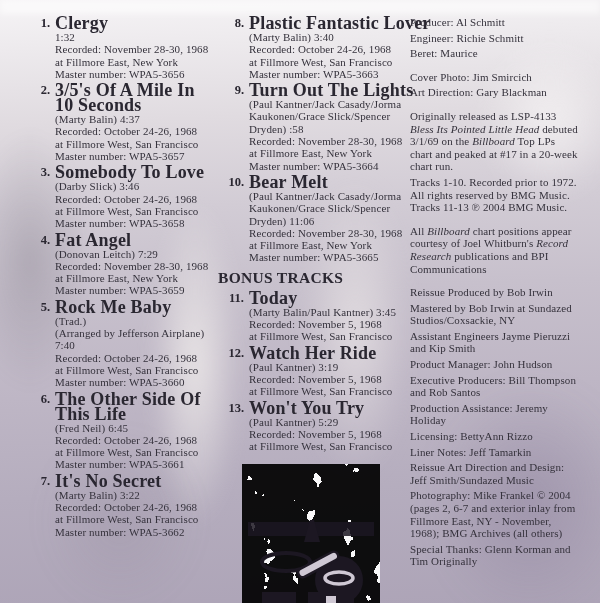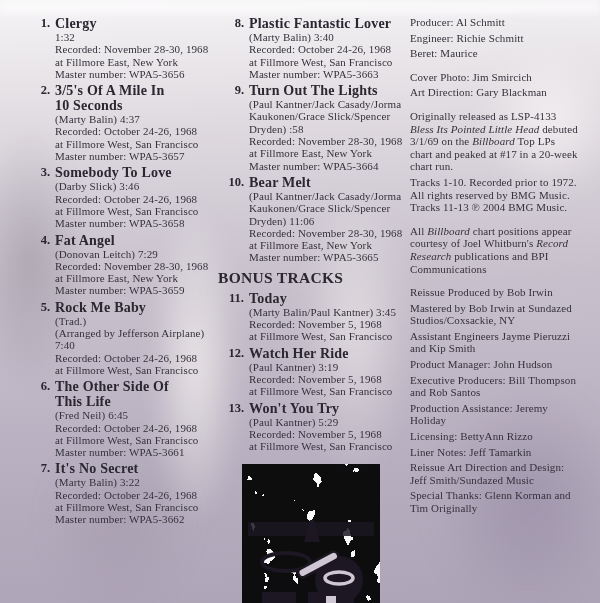--- a/index.html
+++ b/index.html
@@ -24,21 +24,21 @@
 
   .col { position:absolute; top:16px; }
   .col-left   { left:24px;  width:196px; }
   .col-middle { left:218px; width:198px; }
   .col-right  { left:410px; width:168px; }
 
   .track { display:flex; margin-bottom:3px; }
   .tnum  { flex:none; width:26px; margin-right:5px; text-align:right;
            font-weight:bold; font-size:12.5px; line-height:15px; color:var(--heading-ink,#2a2731); }
   .tbody { flex:1; min-width:0; }
-  .ttitle-line { font-weight:bold; font-size:14px; line-height:15px;
+  .ttitle-line { font-weight:bold; font-size:18px; line-height:15px;
            color:var(--heading-ink,#2a2731); letter-spacing:.2px; white-space:nowrap; }
   .tline { font-size:11px; line-height:12.3px; letter-spacing:.1px; }
 
   .bonus-heading { font-weight:bold; font-size:15.5px; line-height:18px;
            margin:5px 0 4px 0; color:var(--heading-ink,#2a2731); letter-spacing:.3px; }
 
   .cgroup { margin-bottom:11px; }
   .cpara  { font-size:11px; line-height:12.6px; margin-bottom:3px; letter-spacing:.1px; }
   .it     { font-style:italic; }
 
@@ -100,20 +100,21 @@
       </div>
       <div class="track">
         <div class="tnum">5.</div>
         <div class="tbody">
           <div class="ttitle-line">Rock Me Baby</div>
           <div class="tline">(Trad.)</div>
           <div class="tline">(Arranged by Jefferson Airplane)</div>
           <div class="tline">7:40</div>
           <div class="tline">Recorded: October 24-26, 1968</div>
           <div class="tline">at Fillmore West, San Francisco</div>
+          <div class="tline">Master number: WPA5-3660</div>
         </div>
       </div>
       <div class="track">
         <div class="tnum">6.</div>
         <div class="tbody">
           <div class="ttitle-line">The Other Side Of</div>
           <div class="ttitle-line">This Life</div>
           <div class="tline">(Fred Neil) 6:45</div>
           <div class="tline">Recorded: October 24-26, 1968</div>
           <div class="tline">at Fillmore West, San Francisco</div>
@@ -248,16 +249,17 @@
       <div class="cgroup">
         <div class="cpara"><span>Reissue Produced by Bob Irwin</span></div>
         <div class="cpara"><span>Mastered by Bob Irwin at Sundazed Studios/Coxsackie, NY</span></div>
         <div class="cpara"><span>Assistant Engineers Jayme Pieruzzi and Kip Smith</span></div>
         <div class="cpara"><span>Product Manager: John Hudson</span></div>
         <div class="cpara"><span>Executive Producers: Bill Thompson and Rob Santos</span></div>
         <div class="cpara"><span>Production Assistance: Jeremy Holiday</span></div>
         <div class="cpara"><span>Licensing: BettyAnn Rizzo</span></div>
         <div class="cpara"><span>Liner Notes: Jeff Tamarkin</span></div>
         <div class="cpara"><span>Reissue Art Direction and Design: Jeff Smith/Sundazed Music</span></div>
+        <div class="cpara"><span>Photography: Mike Frankel © 2004 (pages 2, 6-7 and exterior inlay from Fillmore East, NY - November, 1968); BMG Archives (all others)</span></div>
         <div class="cpara"><span>Special Thanks: Glenn Korman and Tim Originally</span></div>
       </div>
     </div>
 </div>
 
 </body></html>

